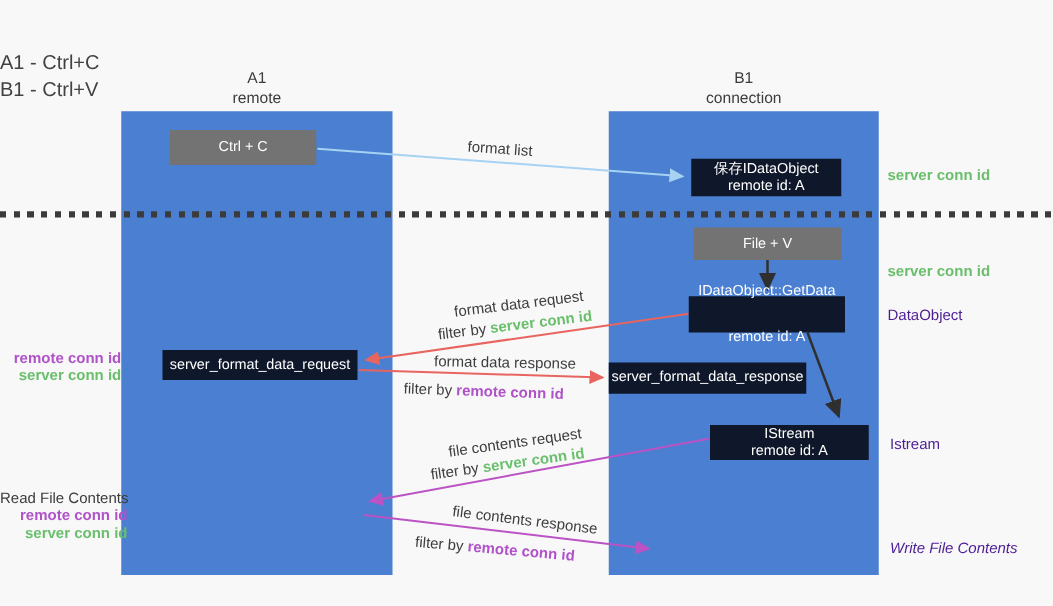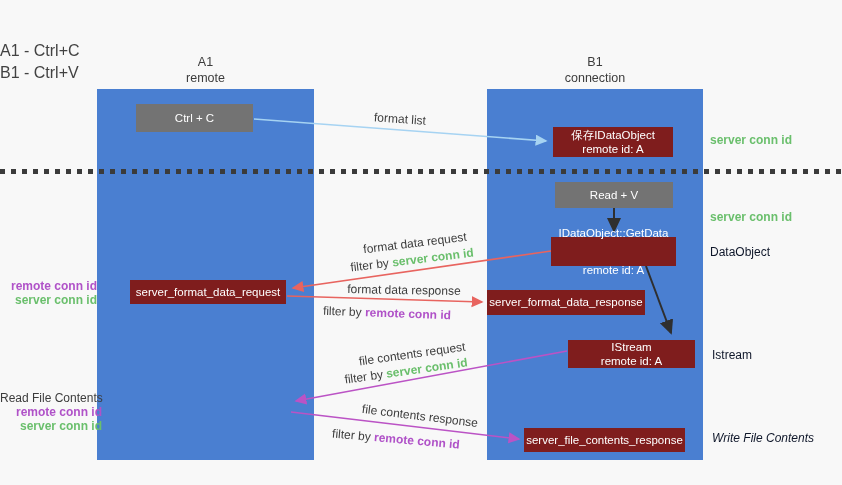--- a/index.html
+++ b/index.html
@@ -60,29 +60,29 @@
     flex-direction: column;
     align-items: center;
     justify-content: center;
     color: #ffffff;
     font-size: 11.5px;
     text-align: center;
     line-height: 1.25;
     white-space: nowrap;
   }
   .node.green { background: #737373; }
-  .node.orange { background: #7f1d1d; }
+  .node.orange { background: #0f172a; }
   .side-label {
     position: absolute;
     font-size: 12px;
     white-space: nowrap;
     z-index: 4;
   }
   .side-label.green { color: #6abf6c; font-weight: bold; }
-  .side-label.plain { color: #0f172a; }
+  .side-label.plain { color: #4c1d95; }
   .left-stack { text-align: right; }
   .left-stack div { line-height: 1.18; }
   .arrow-label {
     position: absolute;
     font-size: 12px;
     color: #3d3d3d;
     white-space: nowrap;
     z-index: 4;
     transform: translate(-50%, -50%);
   }
@@ -140,21 +140,21 @@
   <div class="node green" style="left:136px; top:104px; width:117px; height:28px;">
     <div>Ctrl + C</div>
   </div>
 
   <div class="node orange" style="left:553px; top:127px; width:120px; height:30px;">
     <div>保存IDataObject</div>
     <div>remote id: A</div>
   </div>
 
   <div class="node green" style="left:555px; top:182px; width:118px; height:26px;">
-    <div>Read + V</div>
+    <div>File + V</div>
   </div>
 
   <div class="node orange" style="left:551px; top:237px; width:125px; height:29px;gap:22px;">
     <div>IDataObject::GetData</div>
     <div>remote id: A</div>
   </div>
 
   <div class="node orange" style="left:487px; top:290px; width:158px; height:25px;">
     <div>server_format_data_response</div>
   </div>
@@ -162,23 +162,20 @@
   <div class="node orange" style="left:130px; top:280px; width:156px; height:24px;">
     <div>server_format_data_request</div>
   </div>
 
   <div class="node orange" style="left:568px; top:340px; width:127px; height:28px;">
     <div>IStream</div>
     <div>remote id: A</div>
   </div>
 
 
-  <div class="node orange" style="left:524px; top:428px; width:161px; height:24px;">
-    <div>server_file_contents_response</div>
-  </div>
 
   <div class="side-label green" style="left:710px; top:133px;">server conn id</div>
   <div class="side-label green" style="left:710px; top:210px;">server conn id</div>
   <div class="side-label plain" style="left:710px; top:245px;">DataObject</div>
   <div class="side-label plain" style="left:712px; top:348px;">Istream</div>
   <div class="side-label plain" style="left:712px; top:431px;font-style:italic;">Write File Contents</div>
 
   <div class="side-label left-stack" style="left:0px; top:279px; width:97px;">
     <div class="purple" style="color:#b052c8; font-weight:bold;">remote conn id</div>
     <div style="color:#6abf6c; font-weight:bold;">server conn id</div>

